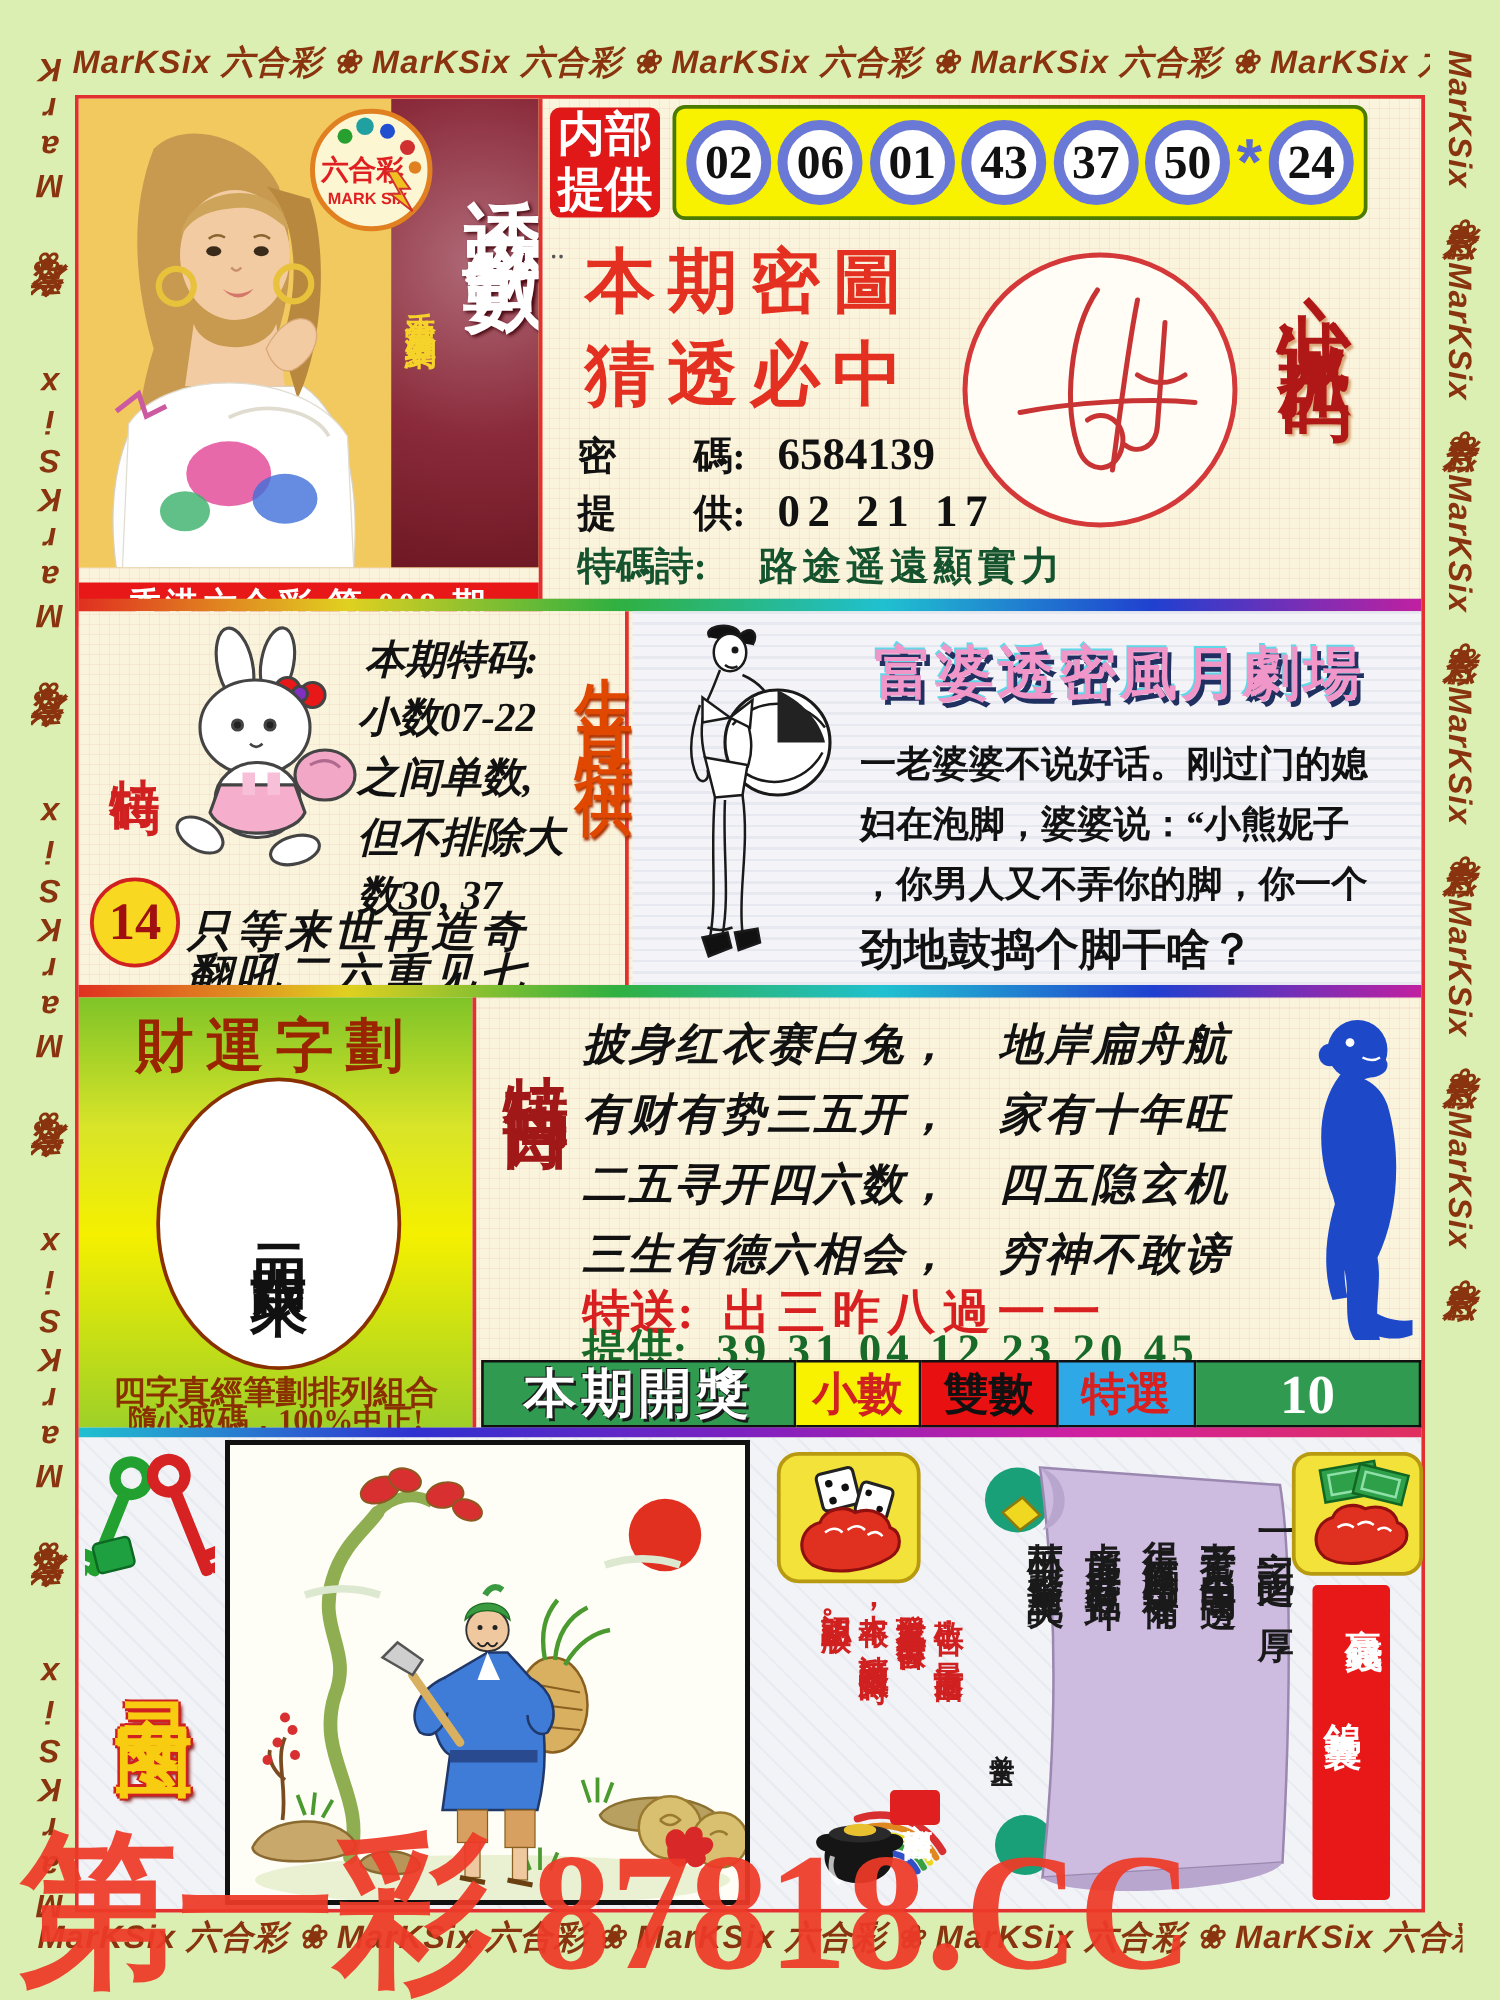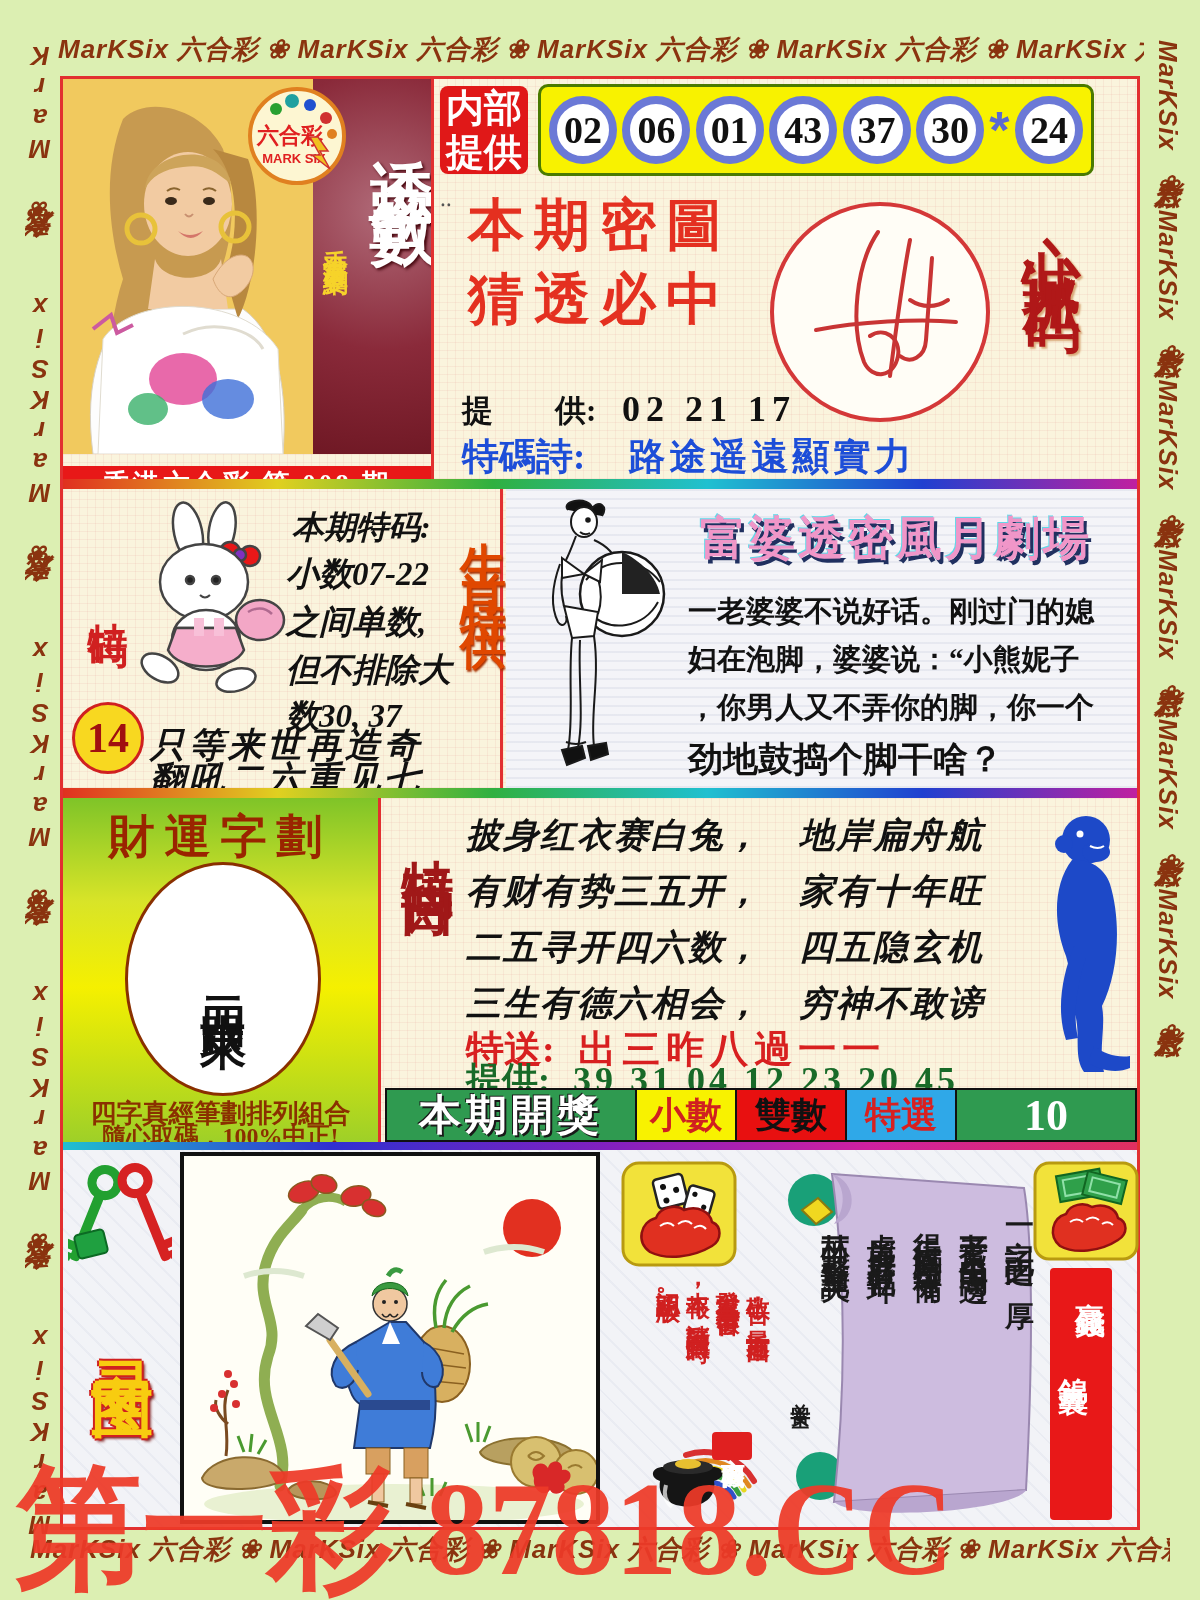--- a/index.html
+++ b/index.html
@@ -98,33 +98,37 @@
               font-size:38px;font-weight:bold;line-height:44px;text-align:center;word-break:break-all;
               font-family:'Liberation Serif',serif;padding-top:0;">内部提供</div>
 
   <div class="abs" style="left:538px;top:84px;width:556px;height:92px;background:#f8f200;border:3px solid #4a7a00;border-radius:10px;
               display:flex;align-items:center;justify-content:space-between;padding:0 8px;box-sizing:border-box;">
     <span class="circle-num">02</span>
     <span class="circle-num">06</span>
     <span class="circle-num">01</span>
     <span class="circle-num">43</span>
     <span class="circle-num">37</span>
-    <span class="circle-num">30</span>
+    <span class="circle-num">50</span>
     <span style="color:#5a6ad0;font-size:52px;font-weight:bold;line-height:40px;">*</span>
     <span class="circle-num">24</span>
   </div>
 
   <div class="abs" style="left:440px;top:182px;font-size:22px;color:#555;">‥</div>
   <div class="abs serif" style="left:468px;top:188px;font-size:56px;font-weight:bold;color:#e43020;letter-spacing:10px;">本期密圖</div>
   <div class="abs serif" style="left:468px;top:262px;font-size:56px;font-weight:bold;color:#e43020;letter-spacing:10px;">猜透必中</div>
+  <div class="abs serif" style="left:462px;top:342px;font-size:31px;font-weight:bold;color:#111;">
+    <span>密　　碼:</span>
+    <span style="margin-left:18px;font-size:36px;">6584139</span>
+  </div>
   <div class="abs serif" style="left:462px;top:388px;font-size:31px;font-weight:bold;color:#111;">
     <span>提　　供:</span>
     <span style="margin-left:18px;font-size:36px;letter-spacing:6px;">02 21 17</span>
   </div>
-  <div class="abs serif" style="left:462px;top:432px;font-size:37px;font-weight:bold;color:#1d4ed8;text-align:right;">
+  <div class="abs serif" style="left:462px;top:432px;font-size:31px;font-weight:bold;color:#14532d;text-align:right;">
     <span>特碼詩:</span>
     <span style="margin-left:34px;letter-spacing:4px;">路途遥遠顯實力</span>
   </div>
 
   <svg width="240" height="280" viewBox="0 0 240 280" style="position:absolute;left:760px;top:180px;">
     <circle cx="120" cy="132" r="108" fill="#fffdf6" stroke="#d43838" stroke-width="4"></circle>
     <g stroke="#c83434" stroke-width="4" fill="none" stroke-linecap="round">
       <path d="M118,52 C96,84 90,146 104,182 C112,200 134,198 138,176 C141,158 124,146 110,156"></path>
       <path d="M150,60 C142,100 136,150 130,196"></path>
       <path d="M172,78 L166,160 C165,178 150,184 140,176"></path>

